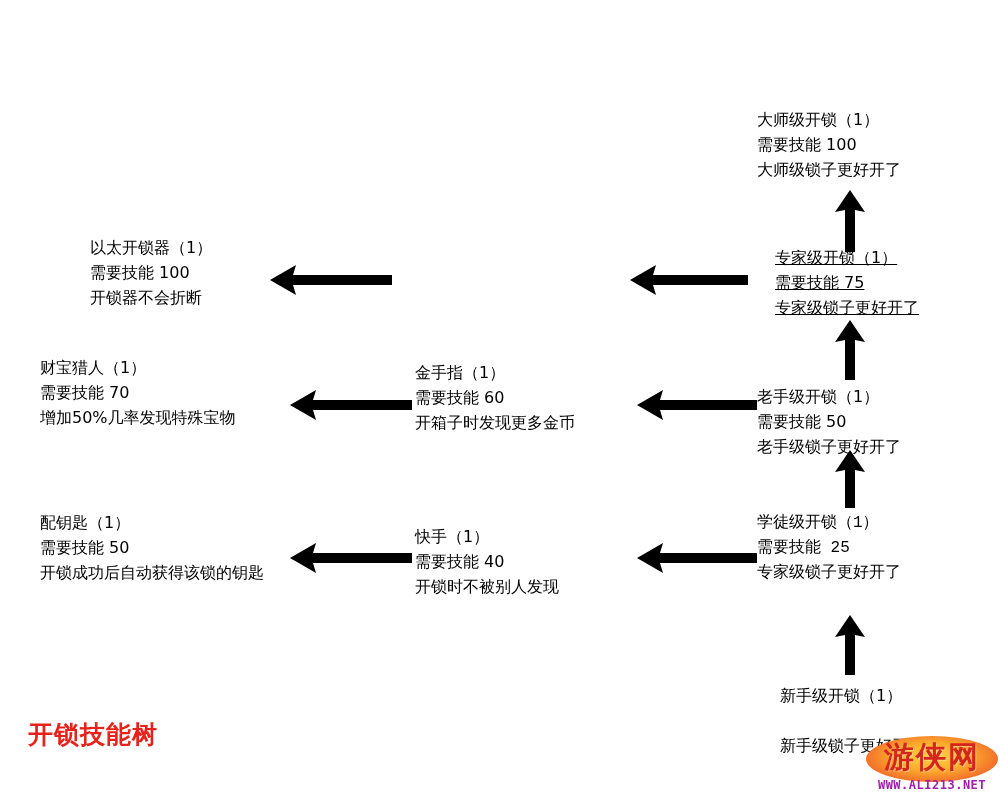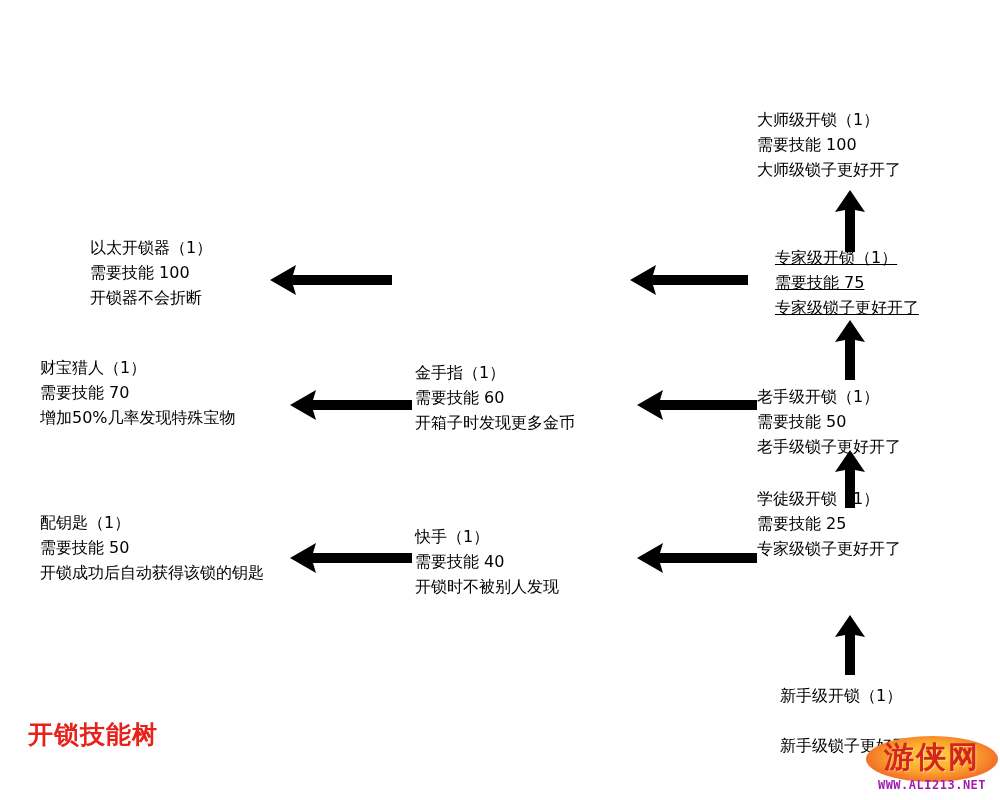--- a/index.html
+++ b/index.html
@@ -125,21 +125,21 @@
     <span class="line">需要技能 50</span>
     <span class="line">老手级锁子更好开了</span>
   </div>
 
   <div class="arrow" style="left:834px; top:450px;">
     <svg width="32" height="58" viewBox="0 0 32 58" aria-hidden="true">
       <path d="M16 0 L31 22 L21 20 L21 58 L11 58 L11 20 L1 22 Z" fill="#000000"></path>
     </svg>
   </div>
 
-  <div class="node right" style="left:757px; top:486px;">
+  <div class="node right" style="left:757px; top:511px;font-family:Liberation Mono, monospace;">
     <span class="line">学徒级开锁（1）</span>
     <span class="line">需要技能 25</span>
     <span class="line">专家级锁子更好开了</span>
   </div>
 
   <div class="arrow" style="left:834px; top:615px;">
     <svg width="32" height="60" viewBox="0 0 32 60" aria-hidden="true">
       <path d="M16 0 L31 22 L21 20 L21 60 L11 60 L11 20 L1 22 Z" fill="#000000"></path>
     </svg>
   </div>

